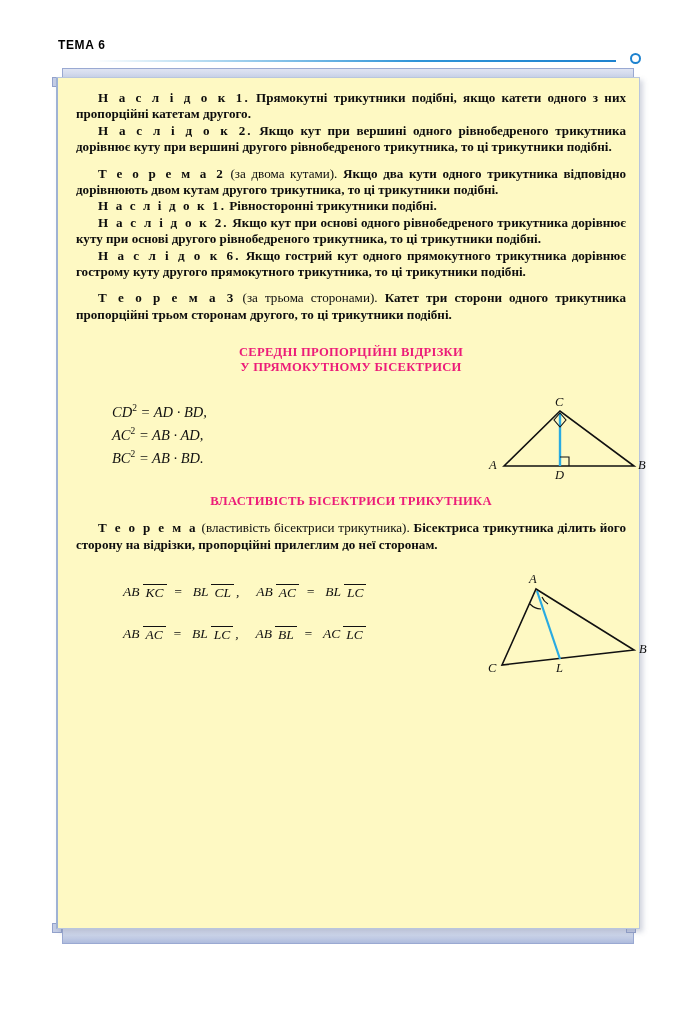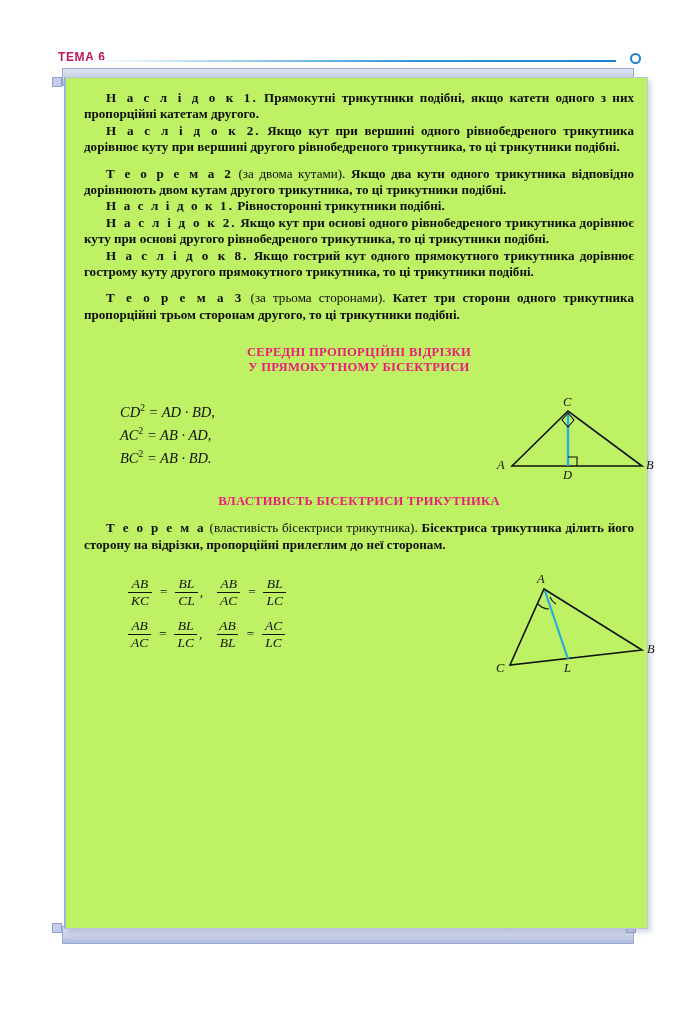--- a/index.html
+++ b/index.html
@@ -16,26 +16,26 @@
   }
 
   
   #header {
     position: absolute;
     left: 0; top: 0;
     width: 695px; height: 72px;
   }
   #topic-label {
     position: absolute;
-    left: 58px; top: 50px;
+    left: 58px; top: 38px;
     font-family: "Liberation Sans", sans-serif;
     font-size: 12px;
     font-weight: bold;
     letter-spacing: 0.6px;
-    color: #be185d;
+    color: #000000;
   }
   #header-rule {
     position: absolute;
     left: 92px; top: 60px;
     width: 524px; height: 2px;
     background: linear-gradient(to right, #ffffff 0%, #bfe0f3 18%, #2f94d8 62%, #1d82cf 100%);
   }
   #header-dot {
     position: absolute;
     left: 630px; top: 53px;
@@ -79,26 +79,25 @@
   }
   #tab-tl { left: 4px;   top: 9px; }
   #tab-tr { left: 578px; top: 9px; }
   #tab-bl { left: 4px;   top: 855px; }
   #tab-br { left: 578px; top: 855px; }
 
   #card {
     position: absolute;
     left: 8px; top: 9px;
     width: 584px; height: 852px;
-    background: #bef264;
+    background: #fef9c3;
     border: 1px solid #b9c6dd;
     border-left: 2px solid #9fb2d4;
     box-sizing: border-box;
     box-shadow: 3px 3px 5px rgba(110,120,150,0.30);
-    margin-left: 8px;
   }
 
   
   #content {
     position: absolute;
     left: 18px; top: 12px;
     width: 550px;
   }
   p.para {
     margin: 0;
@@ -163,21 +162,21 @@
     display: flex;
     align-items: center;
     height: 42px;
     font-family: "Liberation Serif", serif;
     font-style: italic;
     font-size: 13.5px;
     color: #111;
   }
   .frac {
     display: inline-flex;
-    flex-direction: column;
+    flex-direction: row;
     align-items: center;
     margin: 0 2px;
   }
   .frac .num {
     padding: 0 3px 1px 3px;
     line-height: 14px;
   }
   .frac .den {
     padding: 1px 3px 0 3px;
     line-height: 14px;
@@ -223,21 +222,21 @@
       <p class="para"><span class="lead">Н а с л і д о к 1.</span><span> Прямокутні трикутники подібні, якщо катети од­ного з них пропорційні катетам другого.</span></p>
 
       <p class="para"><span class="lead">Н а с л і д о к 2.</span><span> Якщо кут при вершині одного рівнобедреного трикутника дорівнює куту при вершині другого рівнобедреного трикутника, то ці трикутники подібні.</span></p>
 
       <p class="para gap"><span class="lead">Т е о р е м а  2</span><span class="reg"> (за двома кутами).</span><span> Якщо два кути одного трикутни­ка відповідно дорівнюють двом кутам другого трикутника, то ці трикутники подібні.</span></p>
 
       <p class="para"><span class="lead">Н а с л і д о к 1.</span><span> Рівносторонні трикутники подібні.</span></p>
 
       <p class="para"><span class="lead">Н а с л і д о к 2.</span><span> Якщо кут при основі одного рівнобедреного три­кутника дорівнює куту при основі другого рівнобедреного трикут­ника, то ці трикутники подібні.</span></p>
 
-      <p class="para"><span class="lead">Н а с л і д о к 8.</span><span> Якщо гострий кут одного прямокутного трикут­ника дорівнює гострому куту другого прямокутного трикутника, то ці трикутники подібні.</span></p>
+      <p class="para"><span class="lead">Н а с л і д о к 6.</span><span> Якщо гострий кут одного прямокутного трикут­ника дорівнює гострому куту другого прямокутного трикутника, то ці трикутники подібні.</span></p>
 
       <p class="para gap"><span class="lead">Т е о р е м а  3</span><span class="reg">  (за трьома сторонами).</span><span> Катет три сторони одного трикутника пропорційні трьом сторонам другого, то ці трикутники подібні.</span></p>
 
       <h2 class="section-title" id="title-1">
         <span>СЕРЕДНІ ПРОПОРЦІЙНІ ВІДРІЗКИ</span><br>
         <span>У ПРЯМОКУТНОМУ БІСЕКТРИСИ</span>
       </h2>
 
 
 

